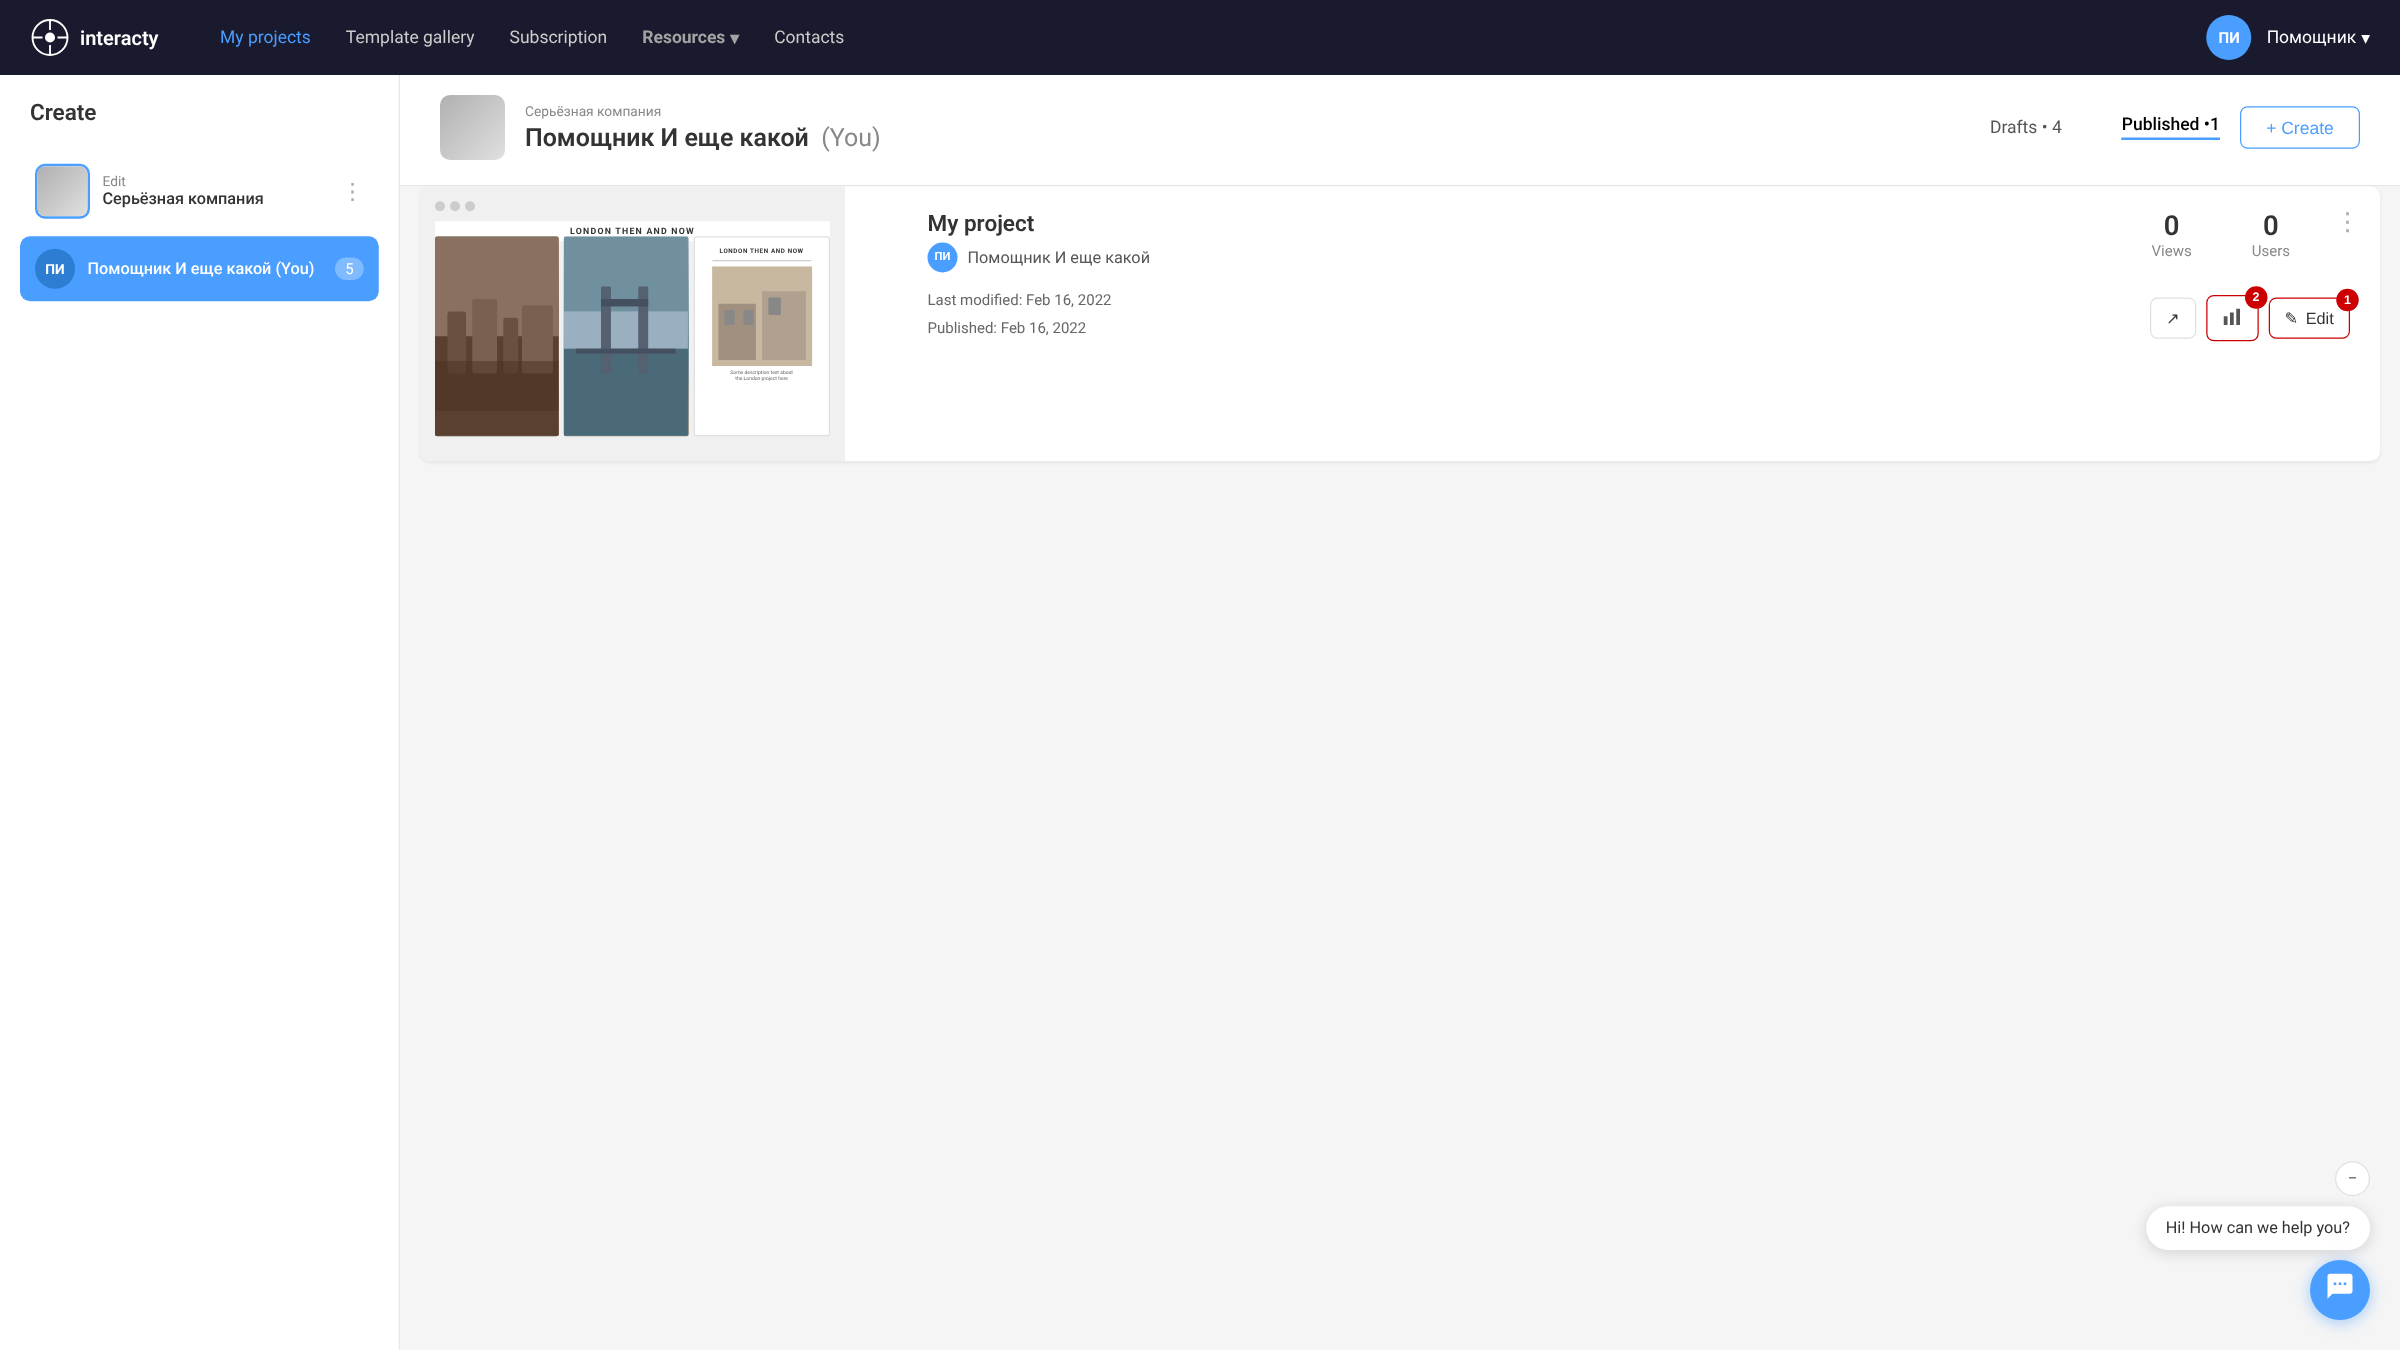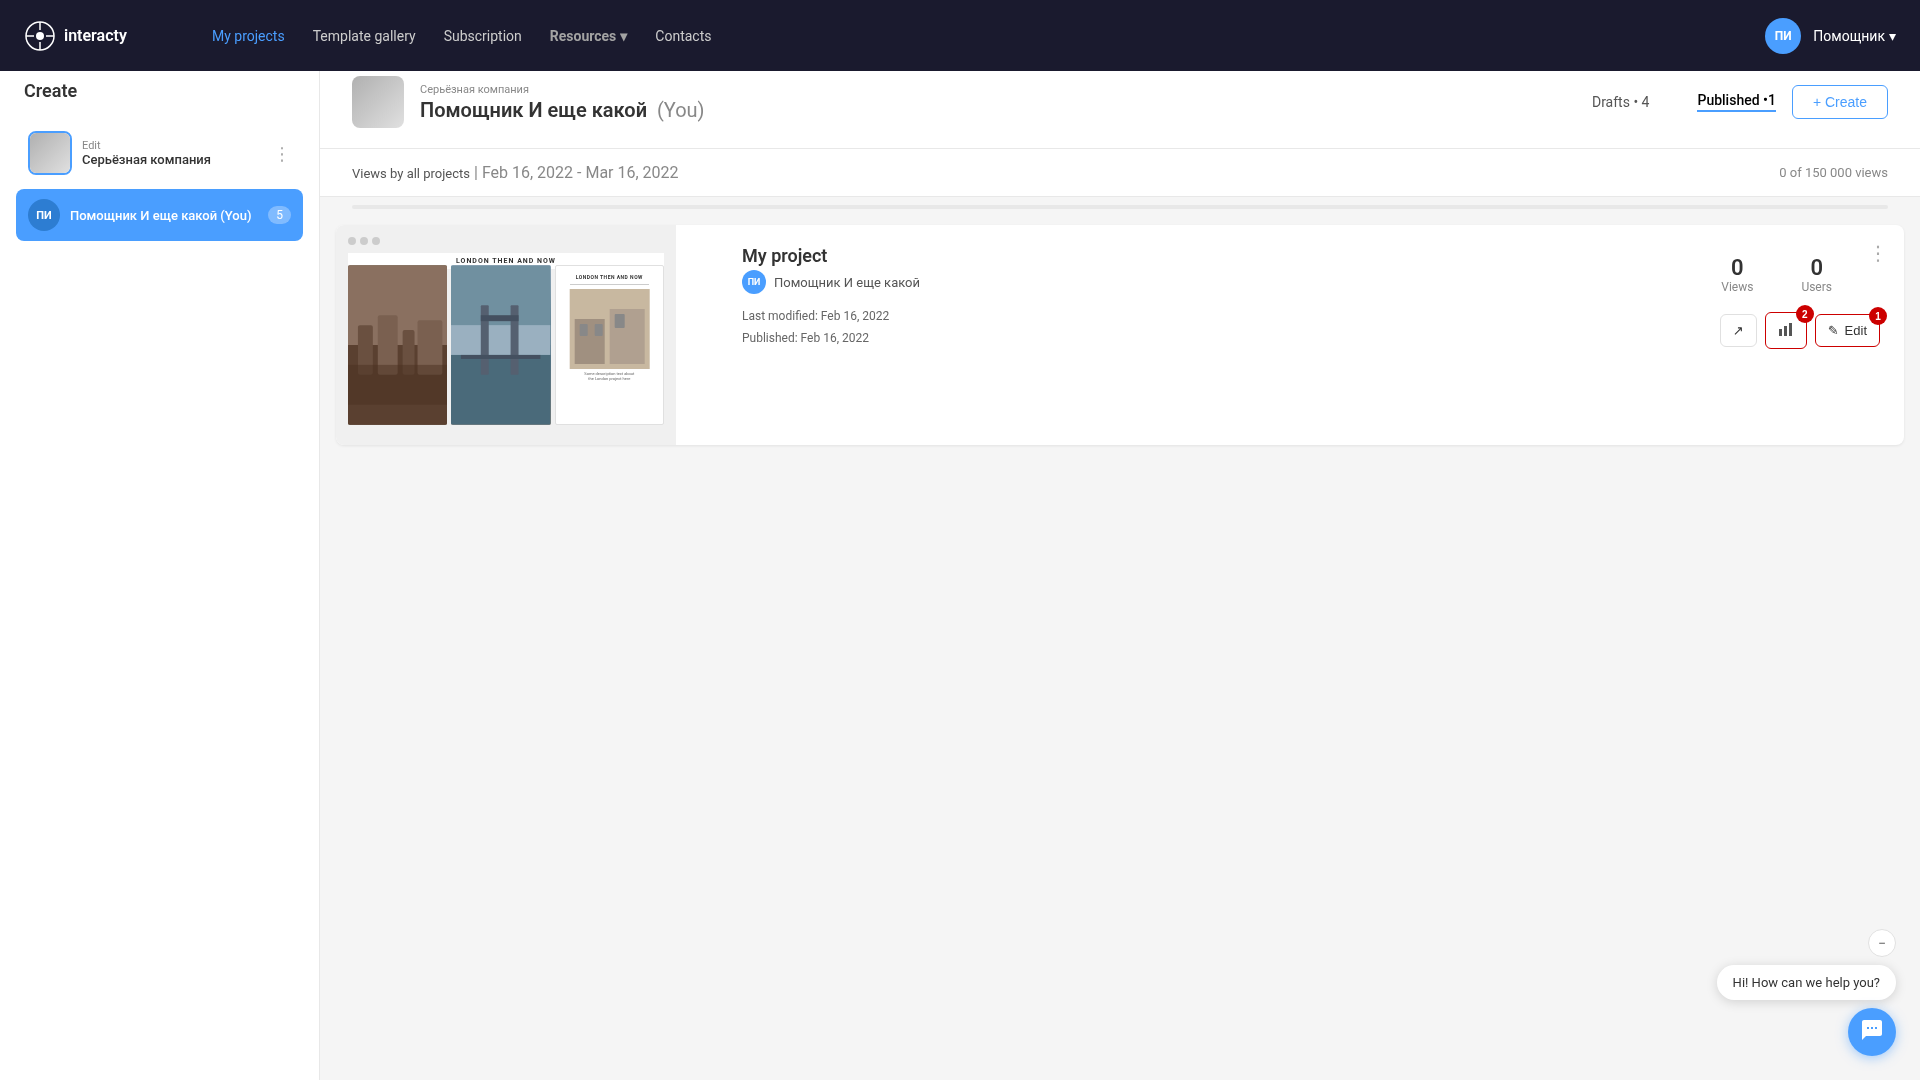--- a/index.html
+++ b/index.html
@@ -4,22 +4,22 @@
   <style>
     * { box-sizing: border-box; margin: 0; padding: 0; }
     body { font-family: -apple-system, BlinkMacSystemFont, 'Segoe UI', Roboto, sans-serif; background: #f5f5f5; color: #333; }
 
     
     .navbar {
       background: #1a1a2e;
       display: flex;
       align-items: center;
       padding: 0 24px;
-      height: 71px;
-      gap: 48px;
+      height: 60px;
+      gap: 12px;
       position: fixed;
       top: 0; left: 0; right: 0;
       z-index: 100;
     }
     .navbar-brand {
       display: flex;
       align-items: center;
       gap: 8px;
       color: #fff;
       font-size: 16px;
@@ -321,21 +321,21 @@
     }
     .project-info {
       flex: 1;
       padding: 20px 24px;
       display: flex;
       flex-direction: column;
     }
     .project-info-header {
       display: flex;
       justify-content: space-between;
-      align-items: flex-end;
+      align-items: flex-start;
       margin-bottom: 12px;
     }
     .project-name { font-size: 18px; font-weight: 600; }
     .project-owner {
       display: flex;
       align-items: center;
       gap: 8px;
       margin-top: 4px;
     }
     .owner-avatar {
@@ -539,30 +539,20 @@
         <div class="stat-drafts">
           <span>Drafts</span> • <span>4</span>
         </div>
         <div class="stat-published active">
           <span>Published</span> •<span>1</span>
         </div>
       </div>
       <button class="create-btn">+ Create</button>
     </div>
 
-    <div>
-      <div class="views-bar">
-        <div>
-          <span class="views-label">Views by all projects</span>
-          <span class="views-date">| Feb 16, 2022 - Mar 16, 2022</span>
-        </div>
-        <div class="views-count">0 of 150 000 views</div>
-      </div>
-      <div class="views-progress" style="margin: -8px 32px 16px 32px;"></div>
-    </div>
 
     <div class="project-card">
 
       <div class="project-thumbnail">
         <div class="thumb-dots">
           <div class="thumb-dot"></div>
           <div class="thumb-dot"></div>
           <div class="thumb-dot"></div>
         </div>
 

